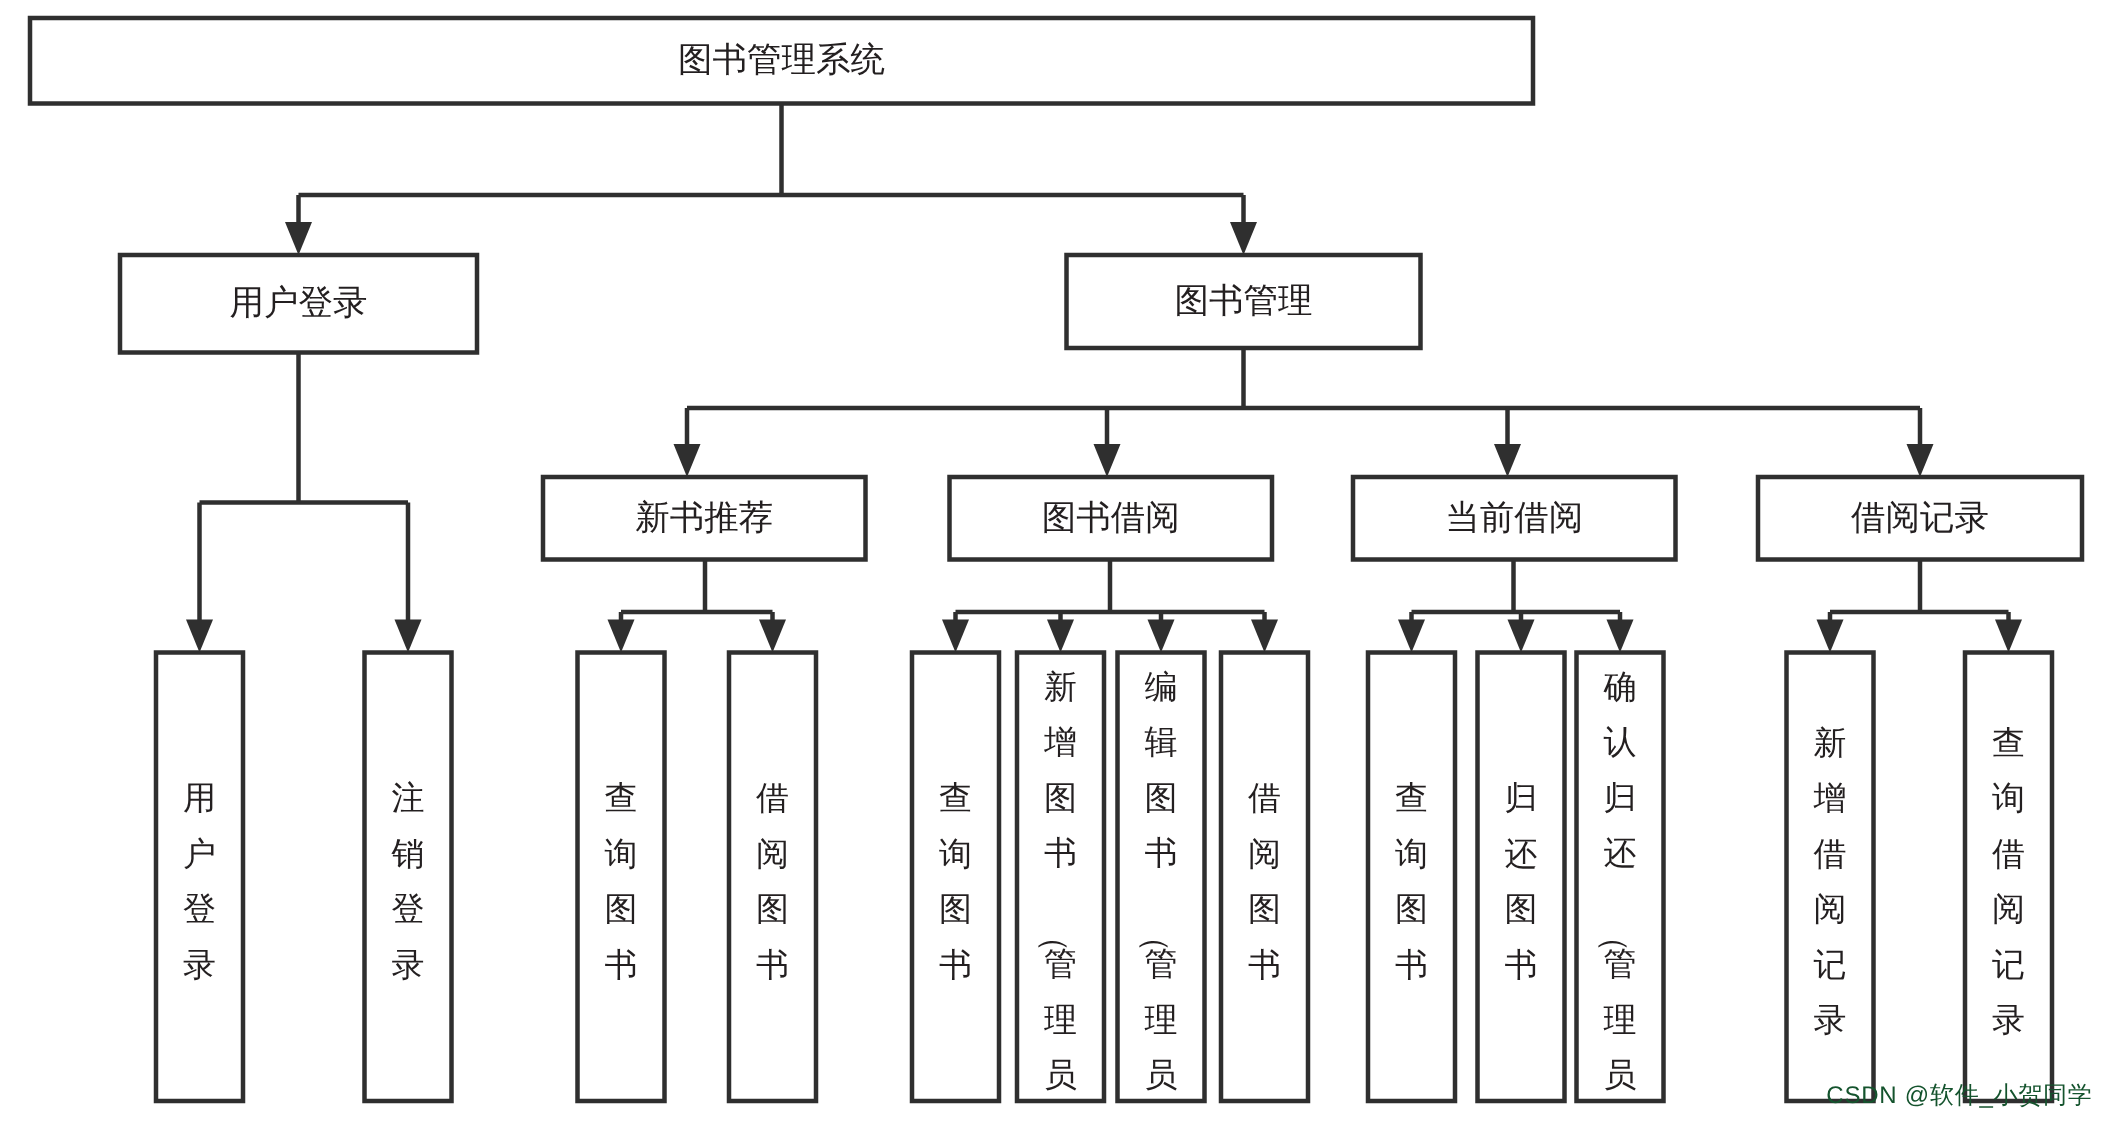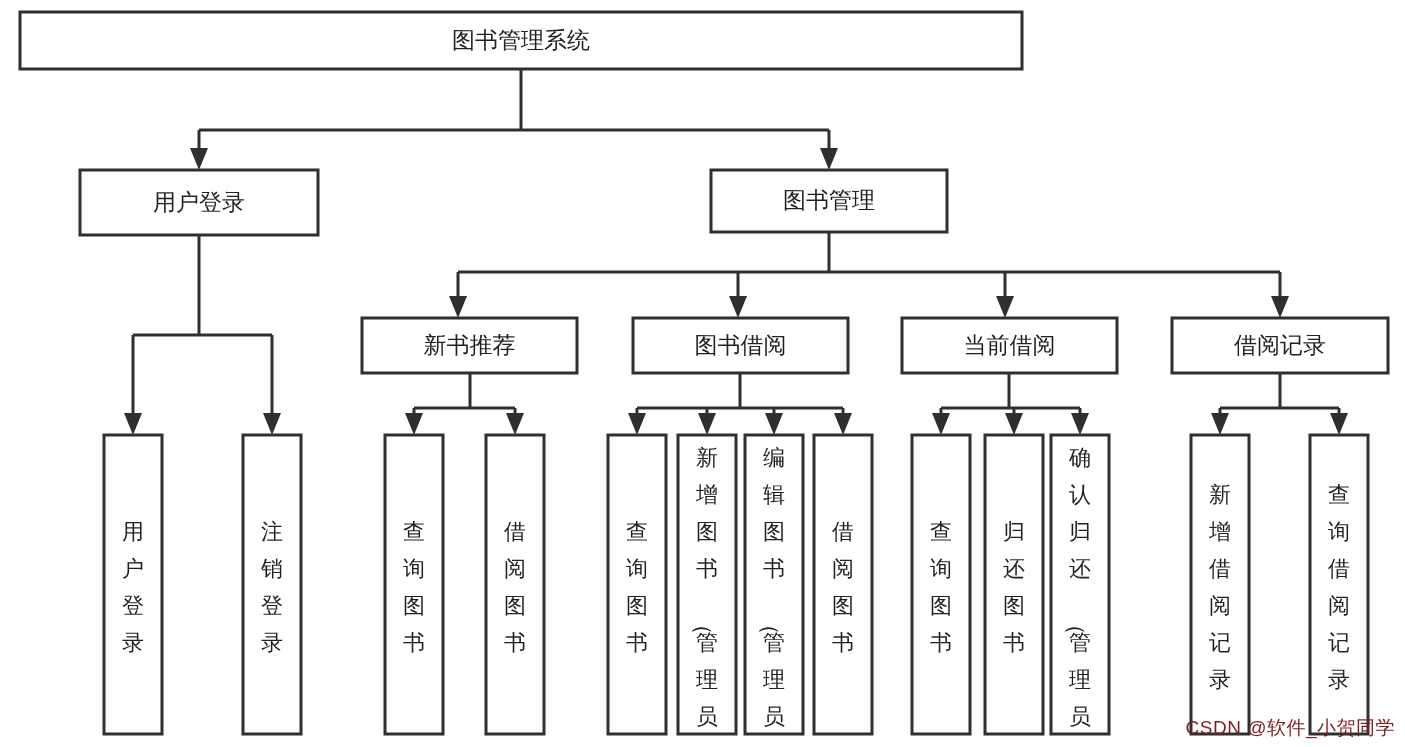--- a/index.html
+++ b/index.html
@@ -55,22 +55,22 @@
     font-size: 22px;
     fill: #231f20;
     text-anchor: middle;
     white-space: pre;
   }
   .watermark {
     position: absolute;
     right: 10px;
     bottom: 6px;
     font-family: "Liberation Sans", "DejaVu Sans", sans-serif;
-    font-size: 19px;
-    color: #7f1d1d;
+    font-size: 16px;
+    color: #14532d;
     letter-spacing: 0.5px;
     user-select: none;
     pointer-events: none;
     white-space: pre;
   }
 </style>
 </head>
 <body>
 
 <div id="diagram-root">

